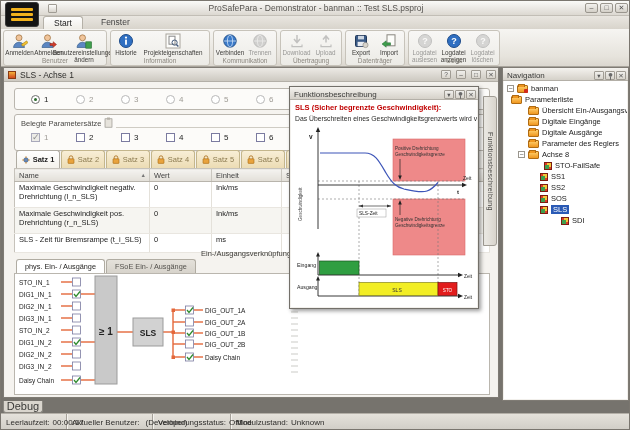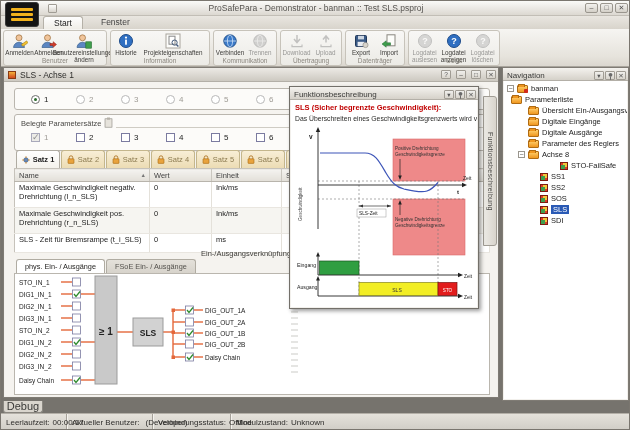--- a/index.html
+++ b/index.html
@@ -669,41 +669,41 @@
       </div>
       <div class="trow" style="padding-left:24px">
         <span class="folder"></span>
         <span>Parameter des Reglers</span>
       </div>
       <div class="trow" style="padding-left:14px">
         <span class="expander">−</span>
         <span class="folder"></span>
         <span>Achse 8</span>
       </div>
-      <div class="trow" style="padding-left:56px">
+      <div class="trow" style="padding-left:40px">
         <span class="leafico"></span>
         <span>STO-FailSafe</span>
       </div>
       <div class="trow" style="padding-left:36px">
         <span class="leafico"></span>
         <span>SS1</span>
       </div>
       <div class="trow" style="padding-left:36px">
         <span class="leafico"></span>
         <span>SS2</span>
       </div>
       <div class="trow" style="padding-left:36px">
         <span class="leafico"></span>
         <span>SOS</span>
       </div>
       <div class="trow" style="padding-left:36px">
         <span class="leafico"></span>
         <span class="sel">SLS</span>
       </div>
-      <div class="trow" style="padding-left:36px">
+      <div class="trow" style="padding-left:57px">
         <span class="leafico"></span>
         <span>SDI</span>
       </div>
     </div>
   </div>
 
   <div class="debug-tab">Debug</div>
   <div class="statusbar">
     <div class="spanel" style="width:66px">
       <span>Leerlaufzeit:</span>

